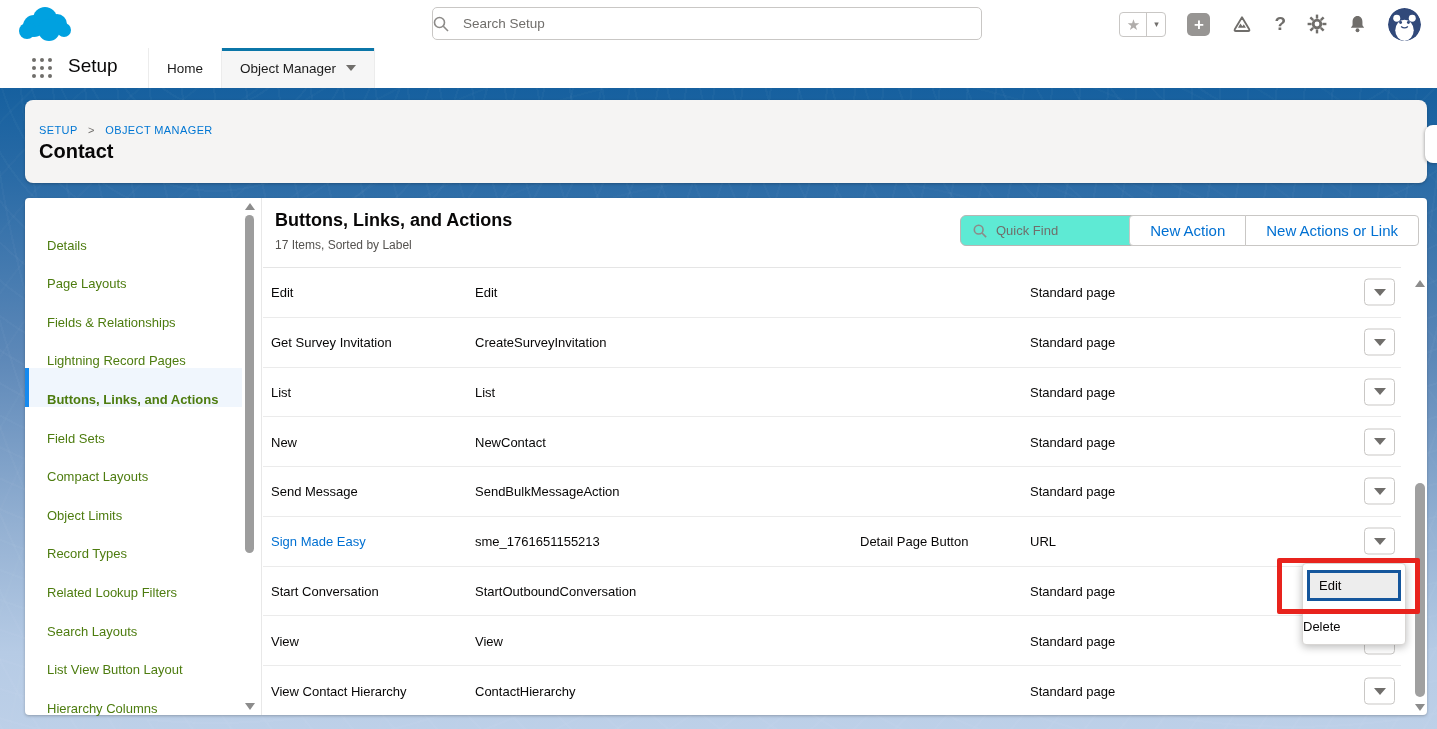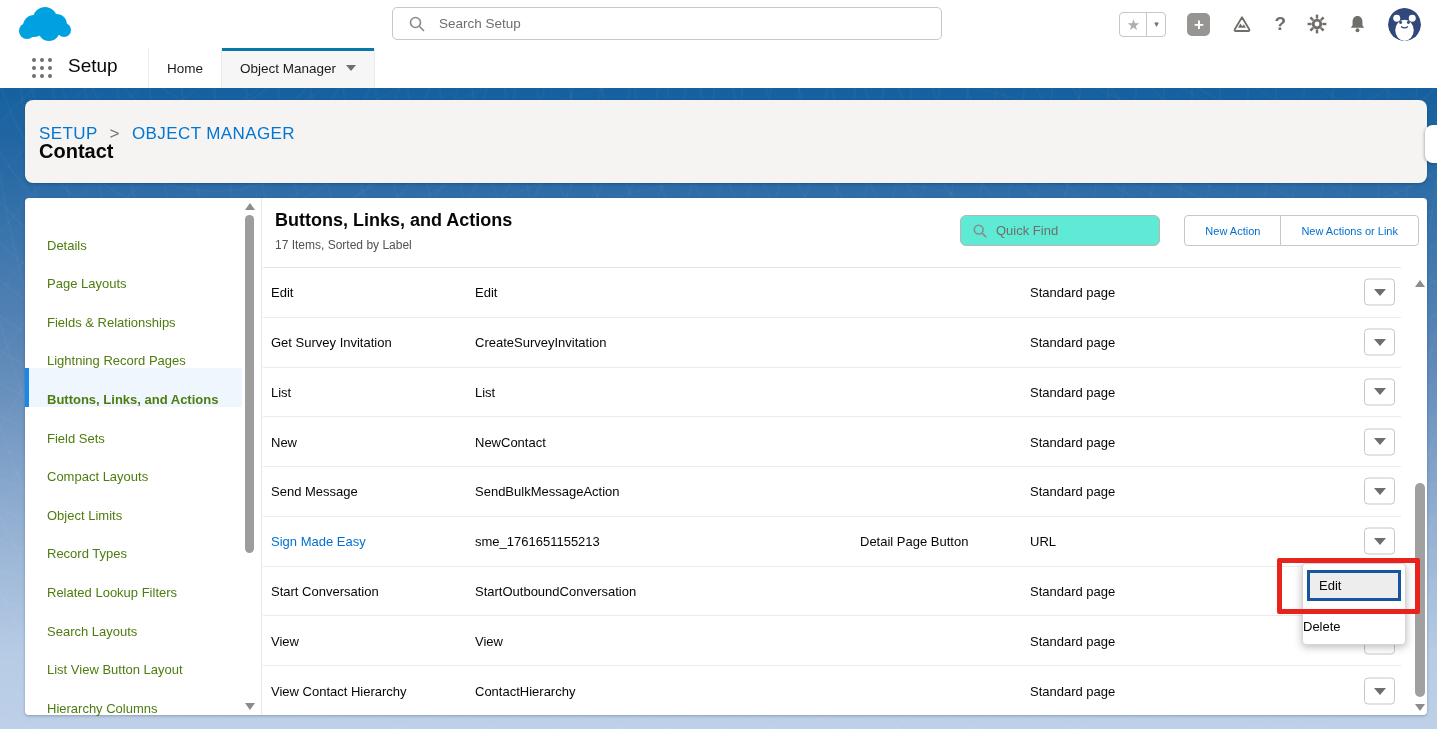--- a/index.html
+++ b/index.html
@@ -3,22 +3,22 @@
 <meta charset="utf-8">
 <style>
   * { box-sizing: border-box; margin: 0; padding: 0; }
   html,body { width:1437px; height:729px; }
   body { font-family:"Liberation Sans", sans-serif; overflow:hidden; background:#fff; }
   .screen { position:relative; width:1437px; height:729px; }
 
   
   .top-header { position:absolute; top:0; left:0; right:0; height:48px; background:#fff; z-index:3; }
   .cloud-logo { position:absolute; left:14px; top:3px; }
-  .global-search { position:absolute; left:392px; top:7px; width:550px; height:33px;
-    border:1px solid #c9c7c5; border-radius:5px; display:flex; align-items:center; padding-left:16px; background:#fff; }
+  .global-search { position:absolute; left:432px; top:7px; width:550px; height:33px;
+    border:1px solid #c9c7c5; border-radius:5px; display:flex; align-items:center; background:#fff; }
   .global-search input { border:none; outline:none; font-size:13.5px; color:#444; margin-left:14px; width:440px;
     font-family:"Liberation Sans", sans-serif; background:transparent; }
   .global-search input::placeholder { color:#706e6b; }
   .top-icons { position:absolute; right:16px; top:0; height:48px; display:flex; align-items:center; gap:21px; }
   .star-combo { display:flex; align-items:center; border:1px solid #c9c7c5; border-radius:4px; height:25px; background:#fff; }
   .star-cell { width:26px; text-align:center; color:#b0adab; font-size:15px; line-height:23px; }
   .star-caret-cell { width:19px; text-align:center; border-left:1px solid #c9c7c5; color:#706e6b; font-size:9px; line-height:23px; }
   .plus-btn { width:23px; height:23px; background:#979593; border-radius:5px; color:#fff; font-size:17px; font-weight:bold;
     display:flex; align-items:center; justify-content:center; line-height:1; }
   .help-glyph { color:#706e6b; font-size:19px; font-weight:bold; }
@@ -43,21 +43,21 @@
     background:linear-gradient(180deg,#16609f 0%,#2a6ba6 14%,#5d88b8 42%,#93b0d2 68%,#b6cbe5 88%,#bdd0e8 100%); }
   .page-bg::before { content:""; position:absolute; inset:0; opacity:.5;
     background:
       repeating-radial-gradient(circle at 15% -10%, transparent 0 26px, rgba(255,255,255,.05) 26px 28px),
       repeating-radial-gradient(circle at 55% 120%, transparent 0 34px, rgba(255,255,255,.04) 34px 36px),
       repeating-radial-gradient(circle at 90% -20%, transparent 0 30px, rgba(255,255,255,.05) 30px 32px); }
 
   
   .crumb-card { position:absolute; left:25px; right:10px; top:12px; height:83px; background:#f5f4f3;
     border-radius:8px; box-shadow:0 1px 3px rgba(0,0,0,.25); }
-  .crumbs { position:absolute; left:14px; top:24px; font-size:17px; letter-spacing:.4px; }
+  .crumbs { position:absolute; left:14px; top:24px; font-size:11px; letter-spacing:.4px; }
   .crumb-link { color:#0176d3; text-decoration:none; cursor:pointer; }
   .crumb-sep { color:#706e6b; margin:0 7px; }
   .object-title { position:absolute; left:14px; top:40px; font-size:20px; font-weight:bold; color:#080707; }
   .edge-btn { position:absolute; right:0; top:37px; width:12px; height:38px; background:#fff;
     border-radius:8px 0 0 8px; box-shadow:-1px 1px 3px rgba(0,0,0,.25); }
 
   
   .main-panel { position:absolute; left:25px; right:10px; top:110px; bottom:14px; background:#fff;
     border-radius:4px; box-shadow:0 1px 3px rgba(0,0,0,.25); }
 
@@ -77,21 +77,21 @@
   
   .content { position:absolute; left:238px; top:0; right:0; bottom:0; }
   .list-title { position:absolute; left:12px; top:12px; font-size:18px; font-weight:bold; color:#080707; }
   .list-subtitle { position:absolute; left:12px; top:40px; font-size:12px; color:#54524f; }
   .quick-find { position:absolute; left:697px; top:17px; width:200px; height:31px; border:1px solid #b8b6b4;
     border-radius:6px; display:flex; align-items:center; padding-left:12px; background:#5eead4; }
   .quick-find input { border:none; outline:none; font-size:13px; margin-left:9px; width:140px; color:#444;
     font-family:"Liberation Sans", sans-serif; background:transparent; }
   .quick-find input::placeholder { color:#706e6b; }
   .btn-group { position:absolute; right:8px; top:17px; height:31px; display:flex; }
-  .sl-btn { height:31px; background:#fff; border:1px solid #c9c7c5; color:#0070d2; font-size:11px;
+  .sl-btn { height:31px; background:#fff; border:1px solid #c9c7c5; color:#0070d2; font-size:15px;
     padding:4px 20px; cursor:pointer; font-family:"Liberation Sans", sans-serif; }
   .sl-btn.first { border-radius:4px 0 0 4px; }
   .sl-btn.last { border-radius:0 4px 4px 0; margin-left:-1px; }
 
   
   .table { position:absolute; top:69px; left:0; right:26px; bottom:0; border-top:1px solid #e5e5e5; }
   .trow { position:relative; height:49.78px; border-bottom:1px solid #ebebeb; }
   .trow:last-child { border-bottom:none; }
   .trow span { position:absolute; top:50%; transform:translateY(-50%); font-size:13px; color:#080707; white-space:nowrap; }
   .c-label { left:8px; }  .c-name { left:212px; }  .c-type { left:597px; }  .c-source { left:767px; }

